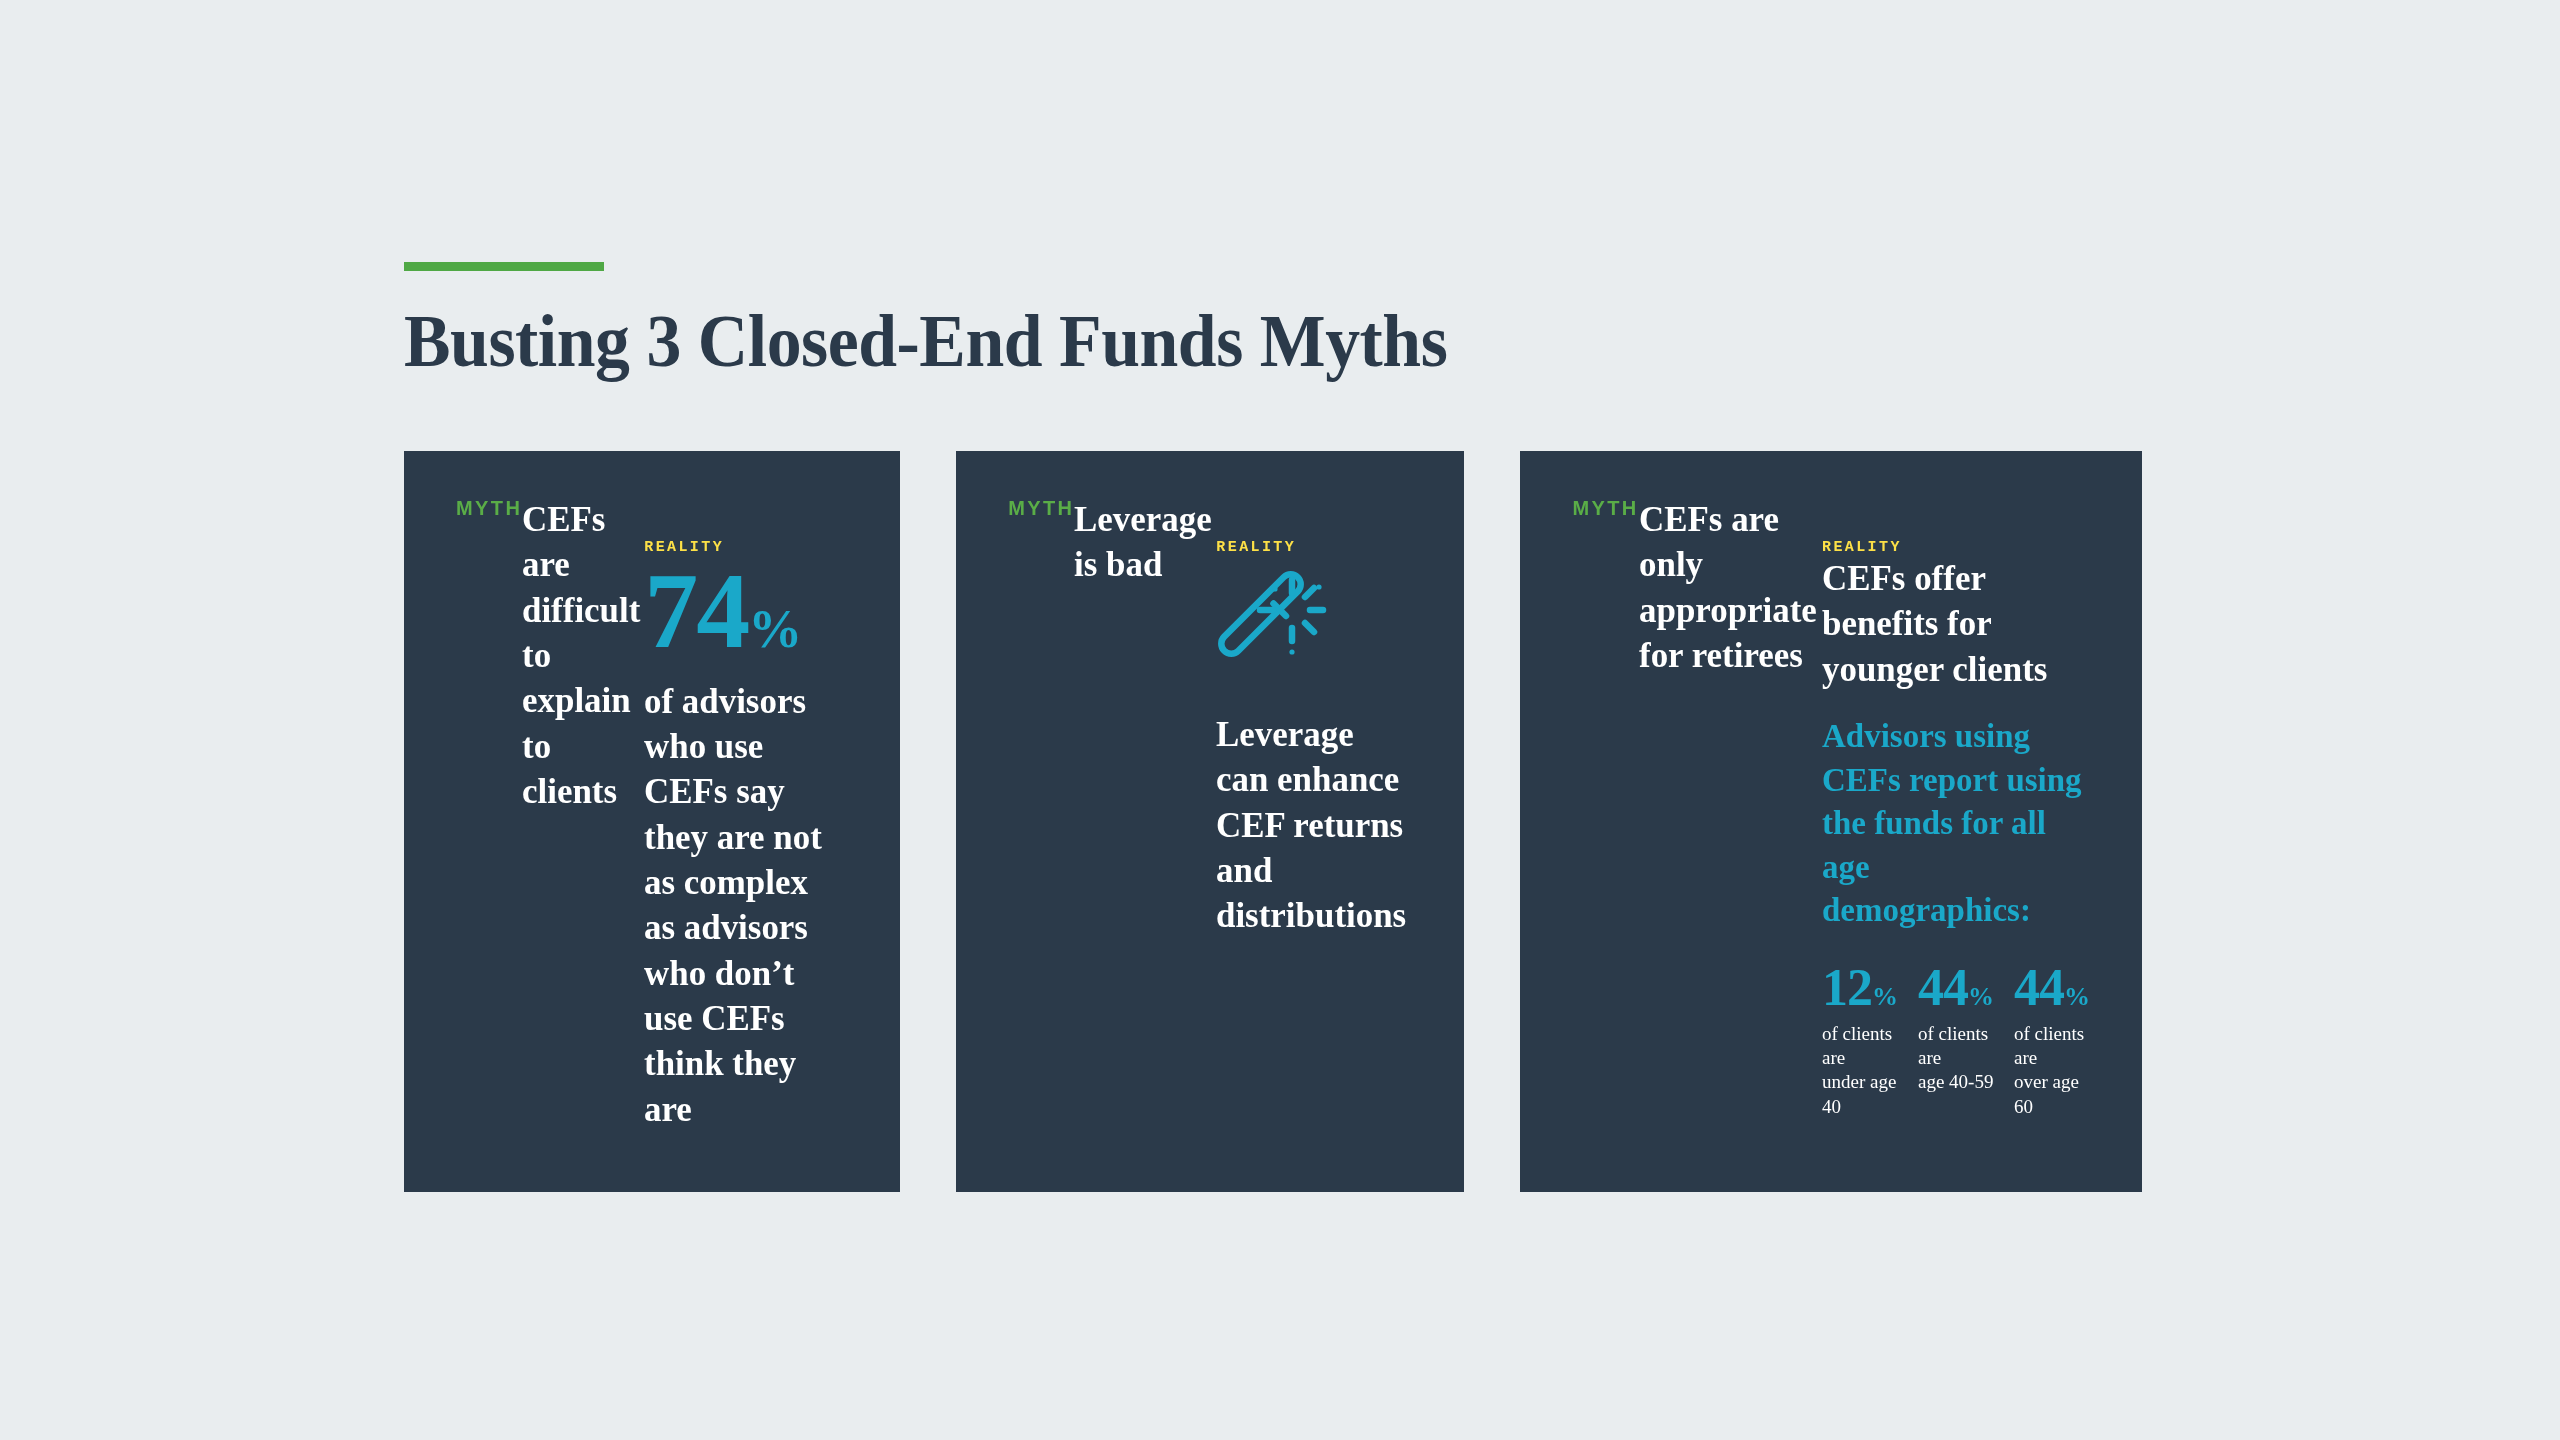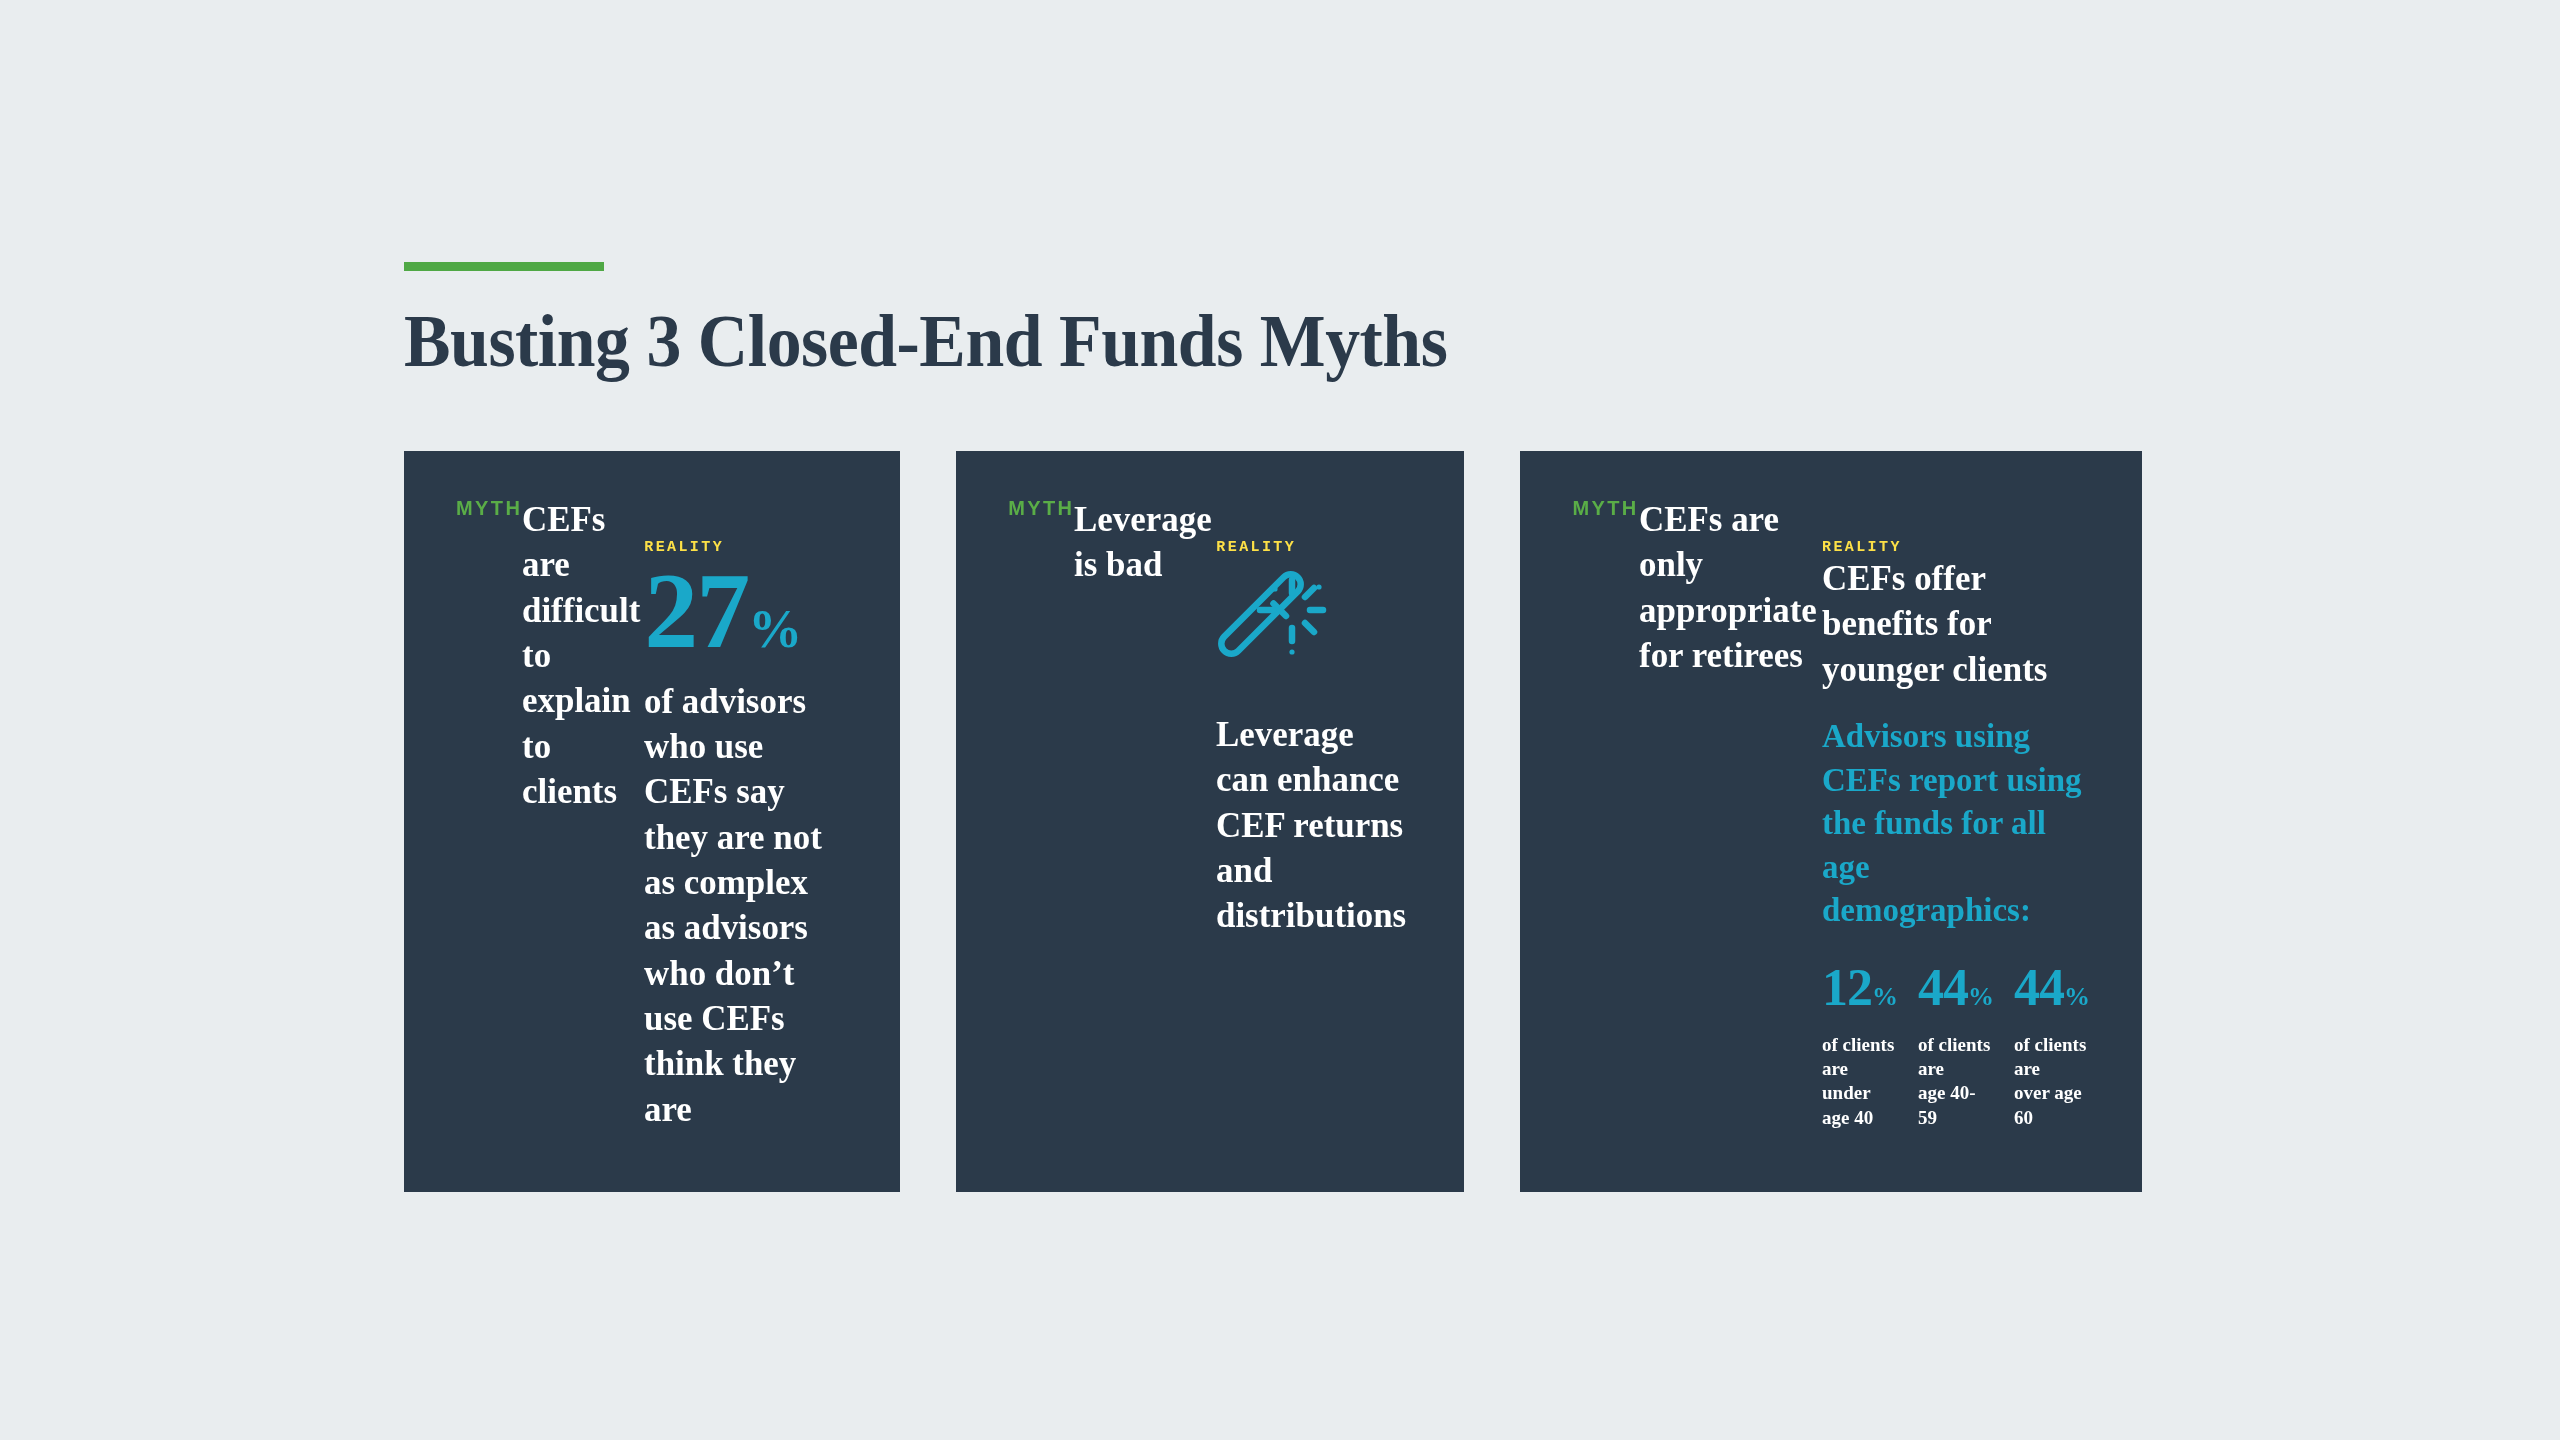--- a/index.html
+++ b/index.html
@@ -172,25 +172,25 @@
     font-weight: bold;
     color: #1aa8c9;
     line-height: 1.0;
     white-space: nowrap;
   }
   .stat-num .n { font-size: 52px; letter-spacing: -1px; }
   .stat-num .p { font-size: 26px; }
 
   .stat-label {
     font-family: "Liberation Serif", serif;
-    font-weight: bold;
+    font-weight: normal;
     font-size: 19px;
     line-height: 1.28;
     color: #ffffff;
-    margin-top: 19px;
+    margin-top: 8px;
     white-space: pre-line;
   }
 
   
   .source {
     position: absolute;
     left: 404px;
     top: 1268px;
     font-family: "Liberation Sans", sans-serif;
     font-size: 20px;
@@ -210,21 +210,21 @@
 
   <div class="cards">
 
     <div class="card card-1">
       <div class="kicker">MYTH</div>
       <div class="myth-text">CEFs are difficult to explain to clients</div>
 
       <div class="reality-block">
         <div class="reality-kicker">REALITY</div>
         <div class="bigstat">
-          <span class="num">27</span><span class="pct">%</span>
+          <span class="num">74</span><span class="pct">%</span>
         </div>
         <div class="body-copy">of advisors who use CEFs say they are not as complex as advisors who don’t use CEFs think they are</div>
       </div>
     </div>
 
     <div class="card card-2">
       <div class="kicker">MYTH</div>
       <div class="myth-text">Leverage is bad</div>
 
       <div class="reality-block">

